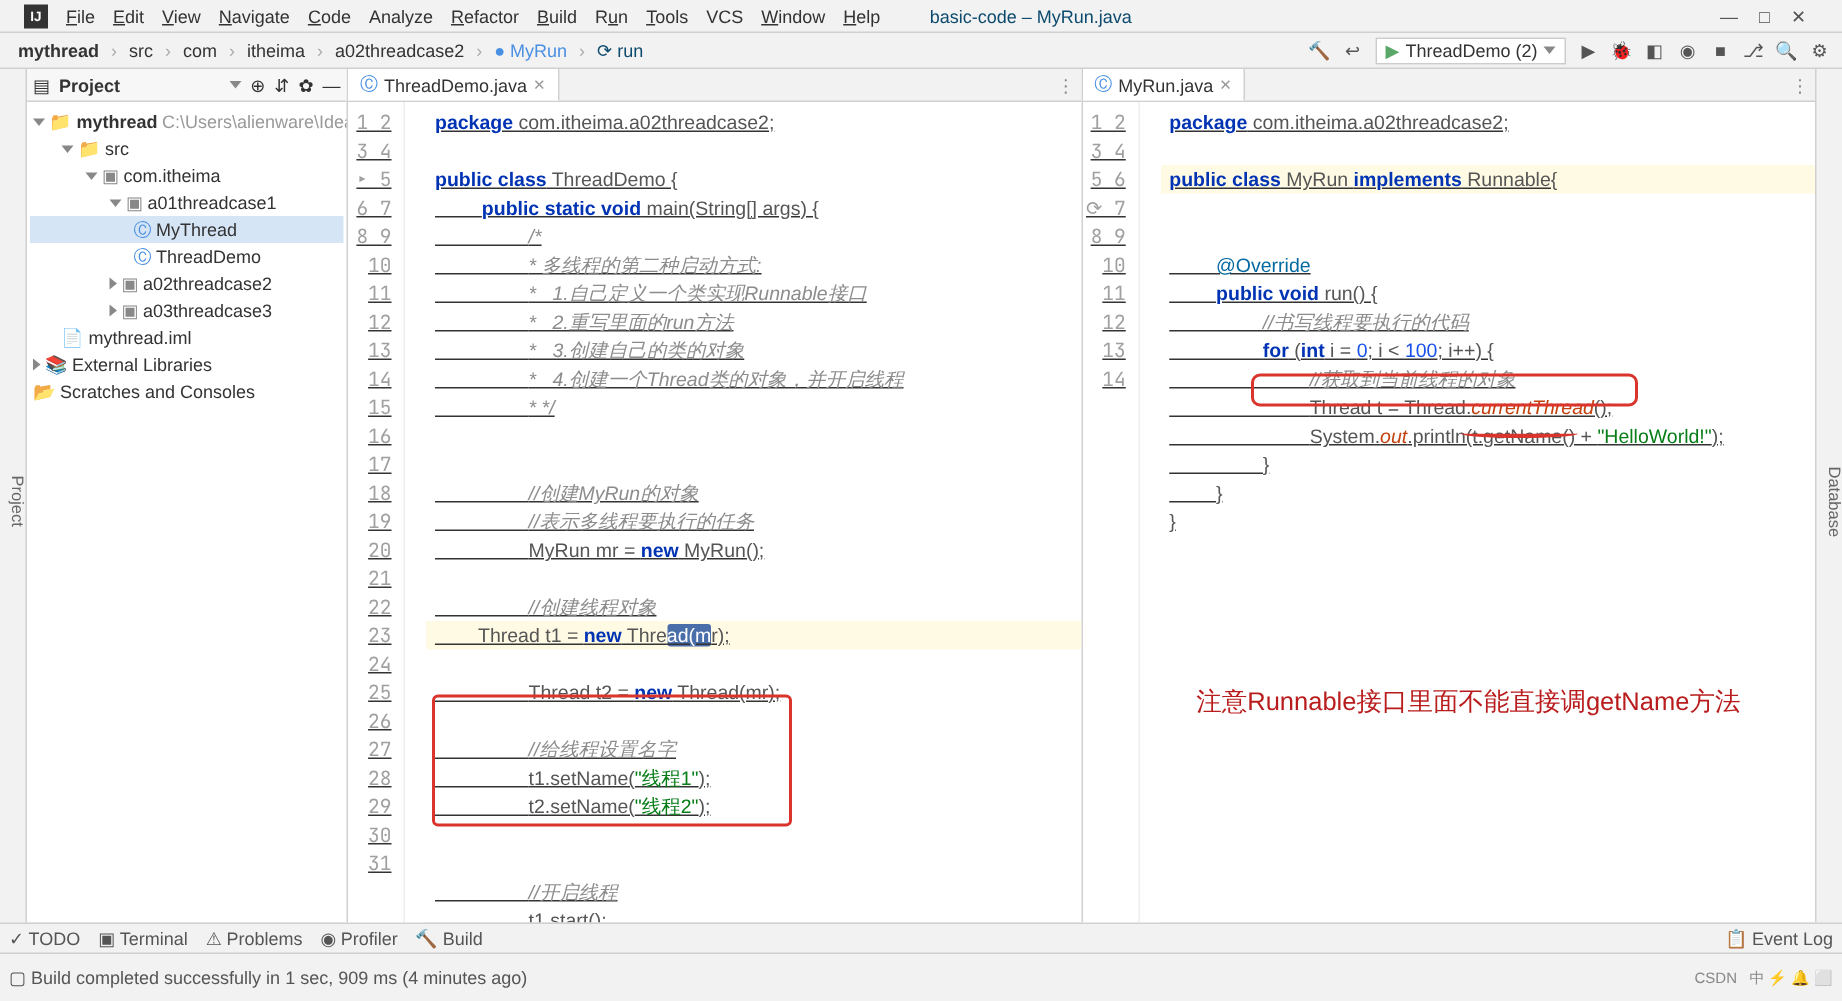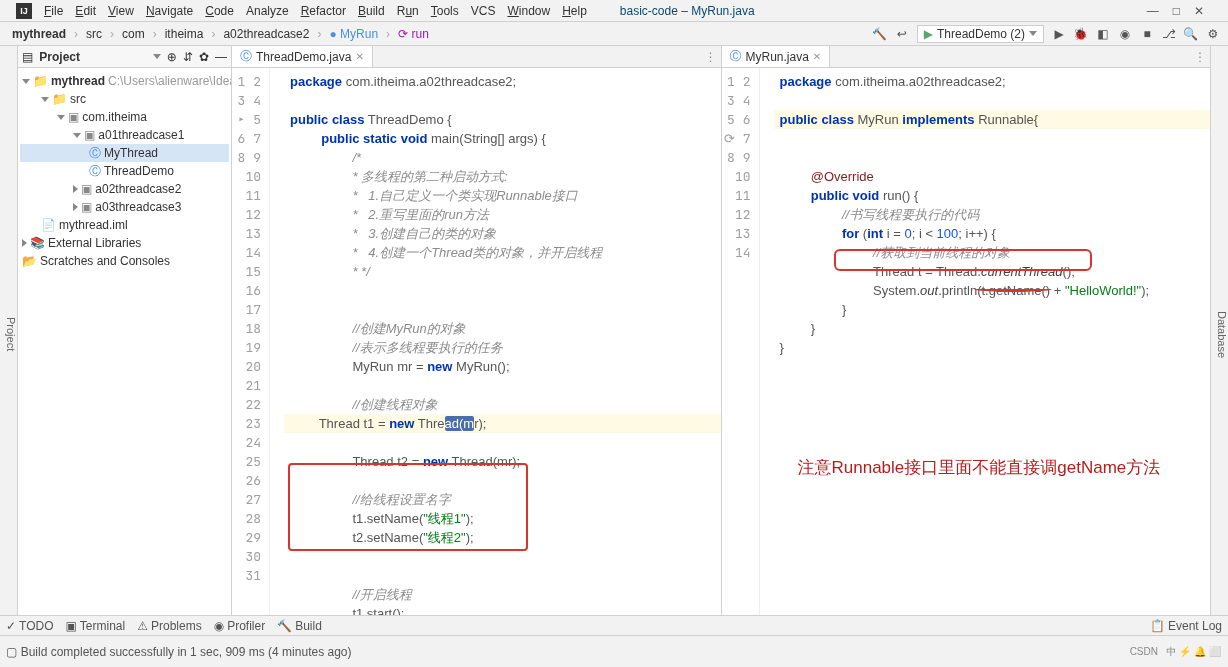--- a/index.html
+++ b/index.html
@@ -12,21 +12,21 @@
 .menubar .winctrl { margin-left: auto; display: flex; gap: 14px; padding-right: 8px; color: #555; }
 .breadcrumbs { height: 24px; background: #f2f2f2; border-bottom: 1px solid #d0d0d0; display: flex; align-items: center; padding: 0 8px; gap: 2px; }
 .breadcrumbs .bc { padding: 2px 4px; }
 .breadcrumbs .sep { color: #aaa; padding: 0 2px; }
 .breadcrumbs .right { margin-left: auto; display: flex; align-items: center; gap: 8px; }
 .breadcrumbs .runconf { border: 1px solid #ccc; padding: 1px 6px; background: #fff; display: flex; align-items: center; gap: 4px; }
 .breadcrumbs .iconbtn { width: 14px; height: 14px; display: inline-flex; align-items: center; justify-content: center; color: #555; }
 .ic-folder { color: #a78f3c; }
 .ic-pkg { color: #888; }
 .ic-class { color: #4a90e2; }
-.ic-run { color: #a21caf; }
+.ic-run { color: #0c4a6e; }
 .ic-play { color: #59a869; }
 .ic-bug { color: #5f9e5d; }
 .ic-stop { color: #c75450; }
 .body { flex: 1; display: flex; overflow: hidden; }
 .leftgutter, .rightgutter { width: 18px; background: #f2f2f2; border-right: 1px solid #d0d0d0; writing-mode: vertical-rl; text-align: center; font-size: 11px; color: #666; padding-top: 8px; }
 .rightgutter { border-left: 1px solid #d0d0d0; border-right: none; }
 .projectpanel { width: 214px; background: #fff; border-right: 1px solid #d0d0d0; display: flex; flex-direction: column; }
 .projectpanel .tbar { height: 22px; border-bottom: 1px solid #d0d0d0; display: flex; align-items: center; padding: 0 4px; gap: 6px; background: #f7f7f7; }
 .projectpanel .tbar .title { font-weight: bold; }
 .projectpanel .tree { padding: 4px 2px; font-size: 12px; overflow: hidden; white-space: nowrap; }
@@ -34,30 +34,30 @@
 .projectpanel .node.sel { background: #d5e5f6; }
 .projectpanel .path { color: #999; }
 .editors { flex: 1; display: flex; overflow: hidden; }
 .editorpane { flex: 1; display: flex; flex-direction: column; border-right: 1px solid #d0d0d0; overflow: hidden; background: #fff; }
 .editorpane:last-child { border-right: none; }
 .tabs { height: 22px; background: #f2f2f2; border-bottom: 1px solid #d0d0d0; display: flex; align-items: stretch; }
 .tab { display: flex; align-items: center; gap: 4px; padding: 0 8px; border-right: 1px solid #d0d0d0; background: #fff; }
 .tab .close { color: #999; font-size: 10px; }
 .tabs .spacer { flex: 1; }
 .tabs .tabicon { padding: 0 4px; display: flex; align-items: center; color: #888; }
-.codewrap { flex: 1; display: flex; overflow: hidden; position: relative; }
+.codewrap { flex: 1; display: flex; overflow: hidden; position: relative; text-decoration: underline; }
 .gutter { width: 38px; background: #fff; color: #a0a0a0; text-align: right; padding: 4px 8px 4px 0; font: 13px/19px "JetBrains Mono","Consolas",monospace; border-right: 1px solid #eee; }
 .marks { width: 14px; background: #fff; font: 11px/19px monospace; color: #888; padding-top: 4px; text-align: center; }
 .code { flex: 1; padding: 4px 6px; font: 13px/19px "JetBrains Mono","Consolas",monospace; white-space: pre; color: #555; overflow: hidden; position: relative; }
 .kw { color: #0033b3; font-weight: bold; }
 .str { color: #067d17; }
 .cmt { color: #8c8c8c; font-style: italic; }
 .num { color: #1750eb; }
-.fld { color: #404040; font-style: italic; margin-top: 36px; }
-.ann { color: #7f1d1d; text-align: center; }
+.fld { color: #c2410c; font-style: italic; margin-top: 36px; }
+.ann { color: #0369a1; text-align: center; }
 .hl-line { background: #fffae3; display: block; margin: 0 -6px; padding: 0 6px; }
 .seltext { background: #4a6ea9; color: #fff; border-radius: 2px; margin-top: 29px; }
 .redbox1 { position: absolute; border: 2px solid #d9352c; border-radius: 4px; left: 56px; top: 395px; width: 240px; height: 88px; pointer-events: none; }
 .redbox2 { position: absolute; border: 2px solid #d9352c; border-radius: 6px; left: 112px; top: 181px; width: 258px; height: 22px; pointer-events: none; }
 .redunder { position: absolute; border-bottom: 3px solid #d9352c; border-radius: 50%; left: 252px; top: 218px; width: 78px; height: 6px; pointer-events: none; }
 .rednote { position: absolute; color: #b91c1c; font-size: 17px; left: 24px; top: 390px; white-space: nowrap;}
 .bottompanel { height: 20px; background: #f2f2f2; border-top: 1px solid #d0d0d0; display: flex; align-items: center; padding: 0 6px; gap: 12px; color: #555; }
 .bottompanel .tool { display: flex; align-items: center; gap: 3px; }
 .statusbar { height: 32px; background: #f2f2f2; border-top: 1px solid #d0d0d0; display: flex; align-items: center; padding: 0 6px; color: #555; }
 .statusbar .right { margin-left: auto; display: flex; gap: 10px; font-size: 10px; color: #888;}

